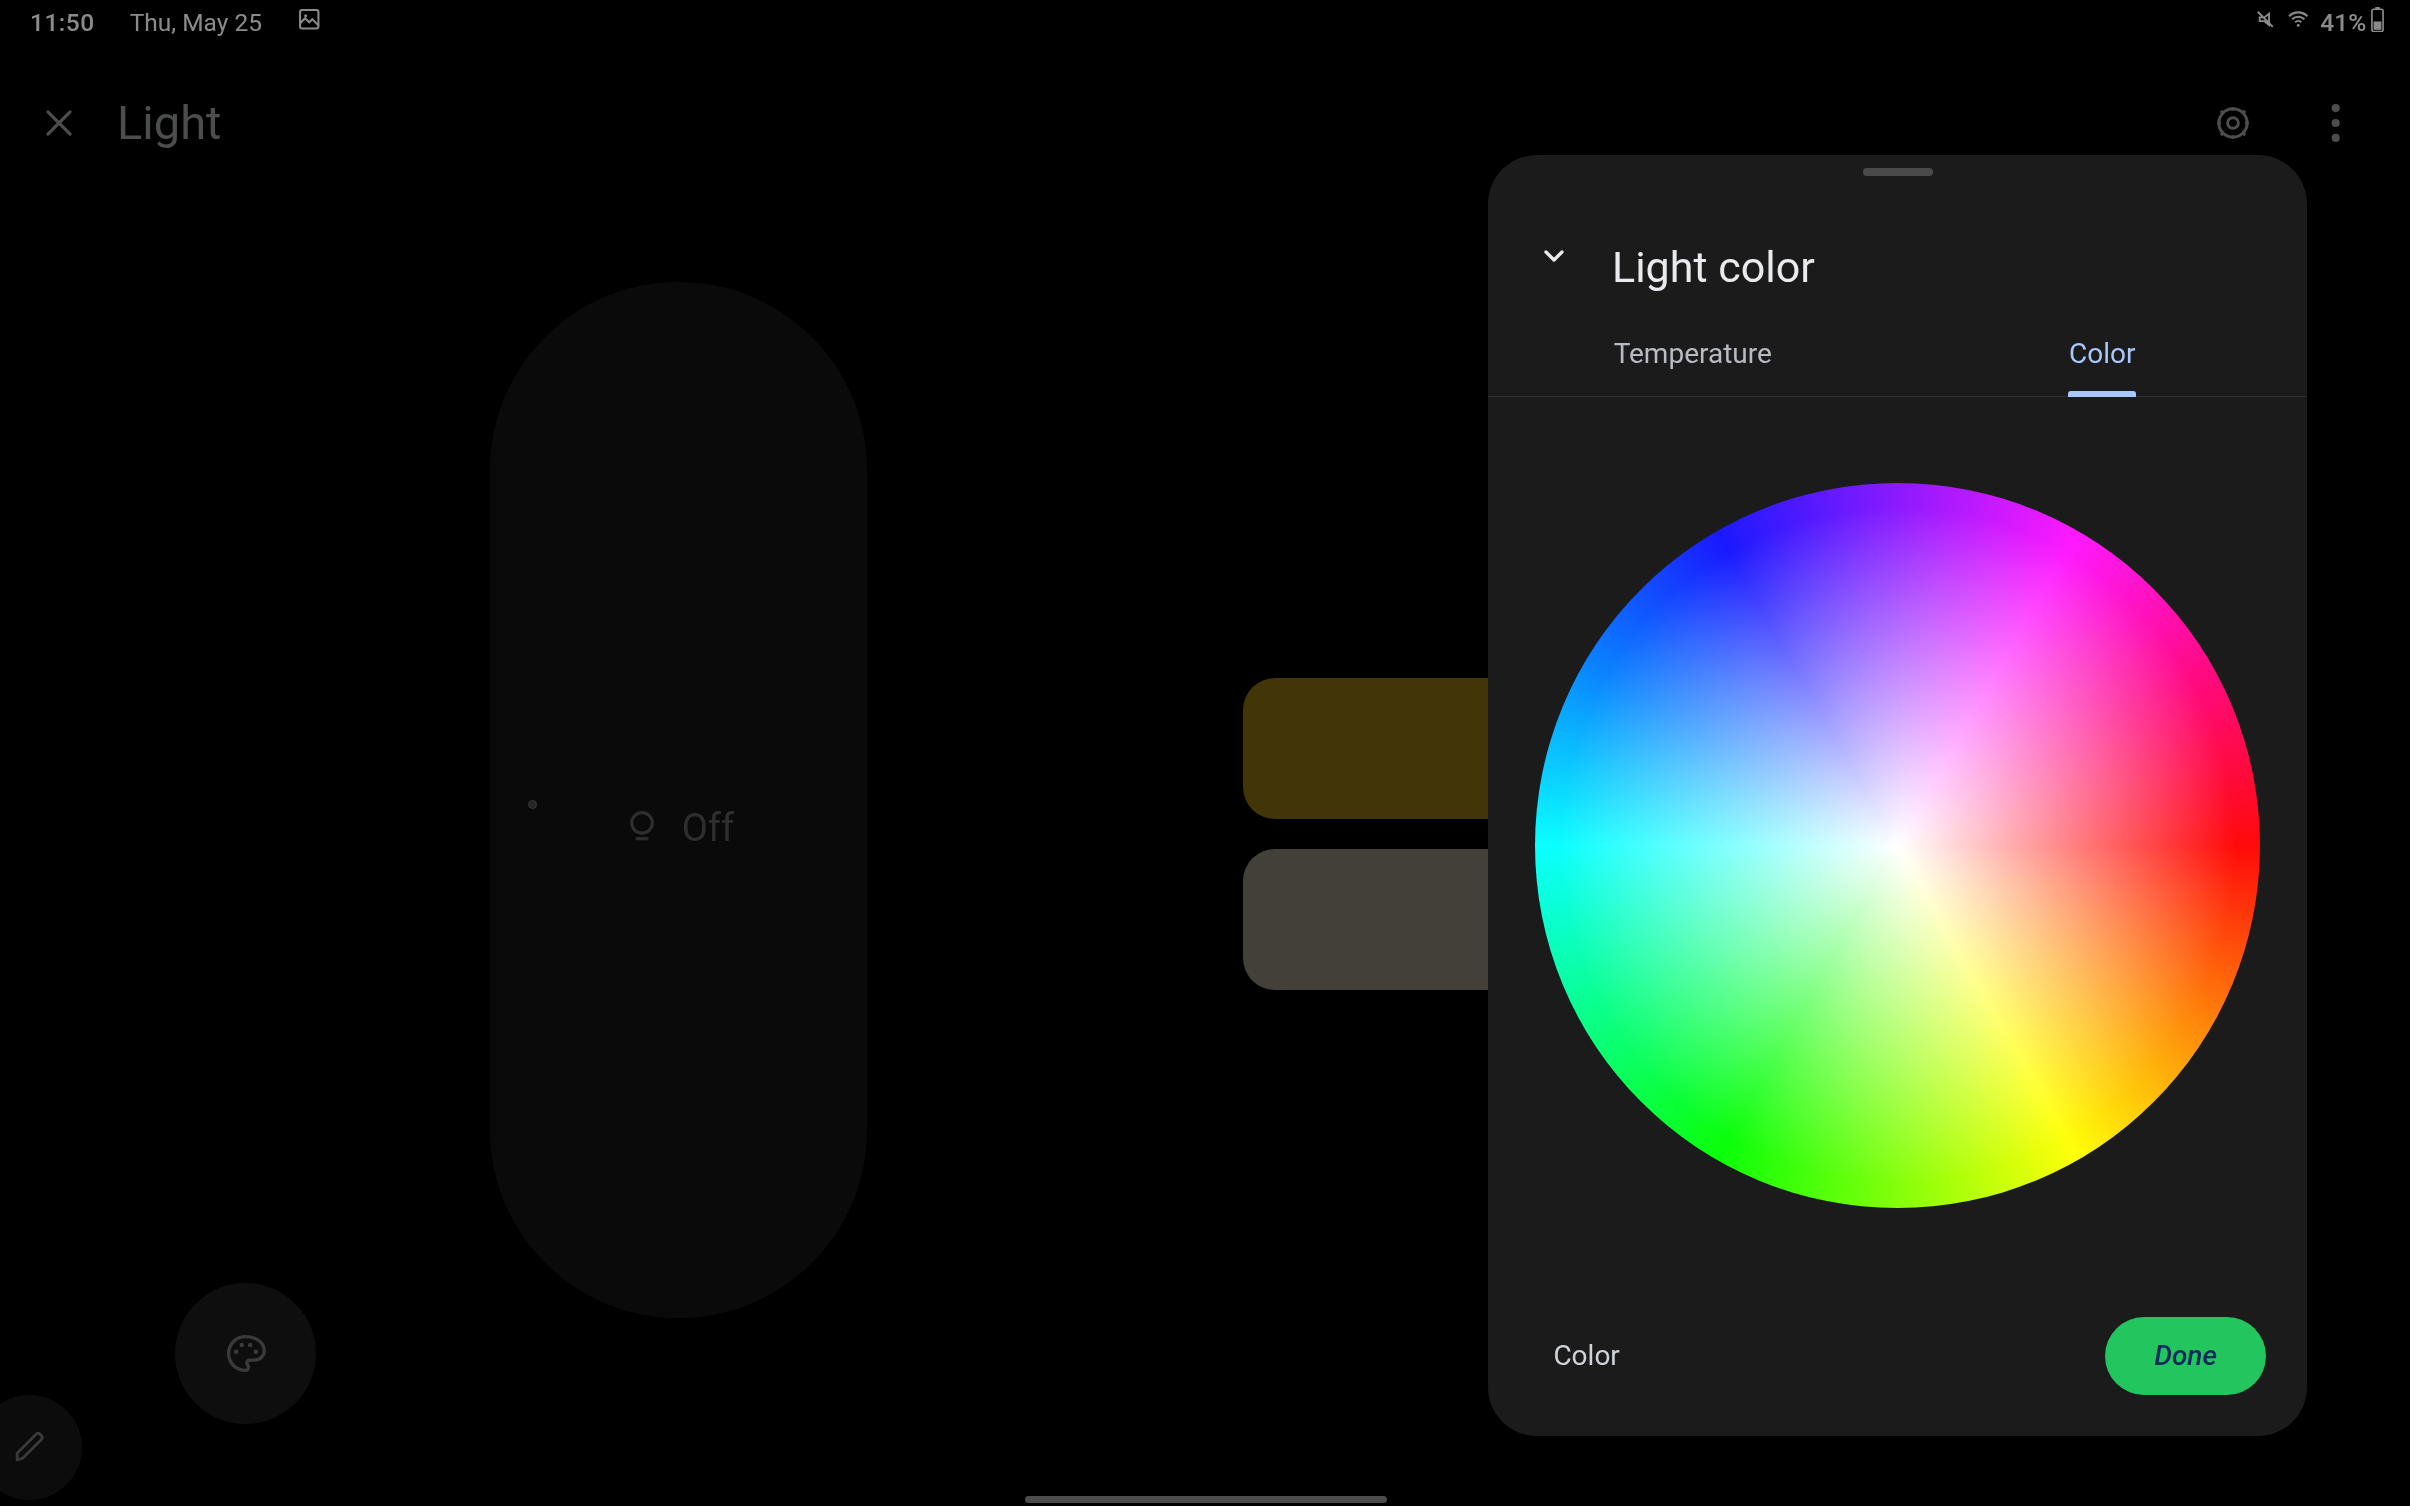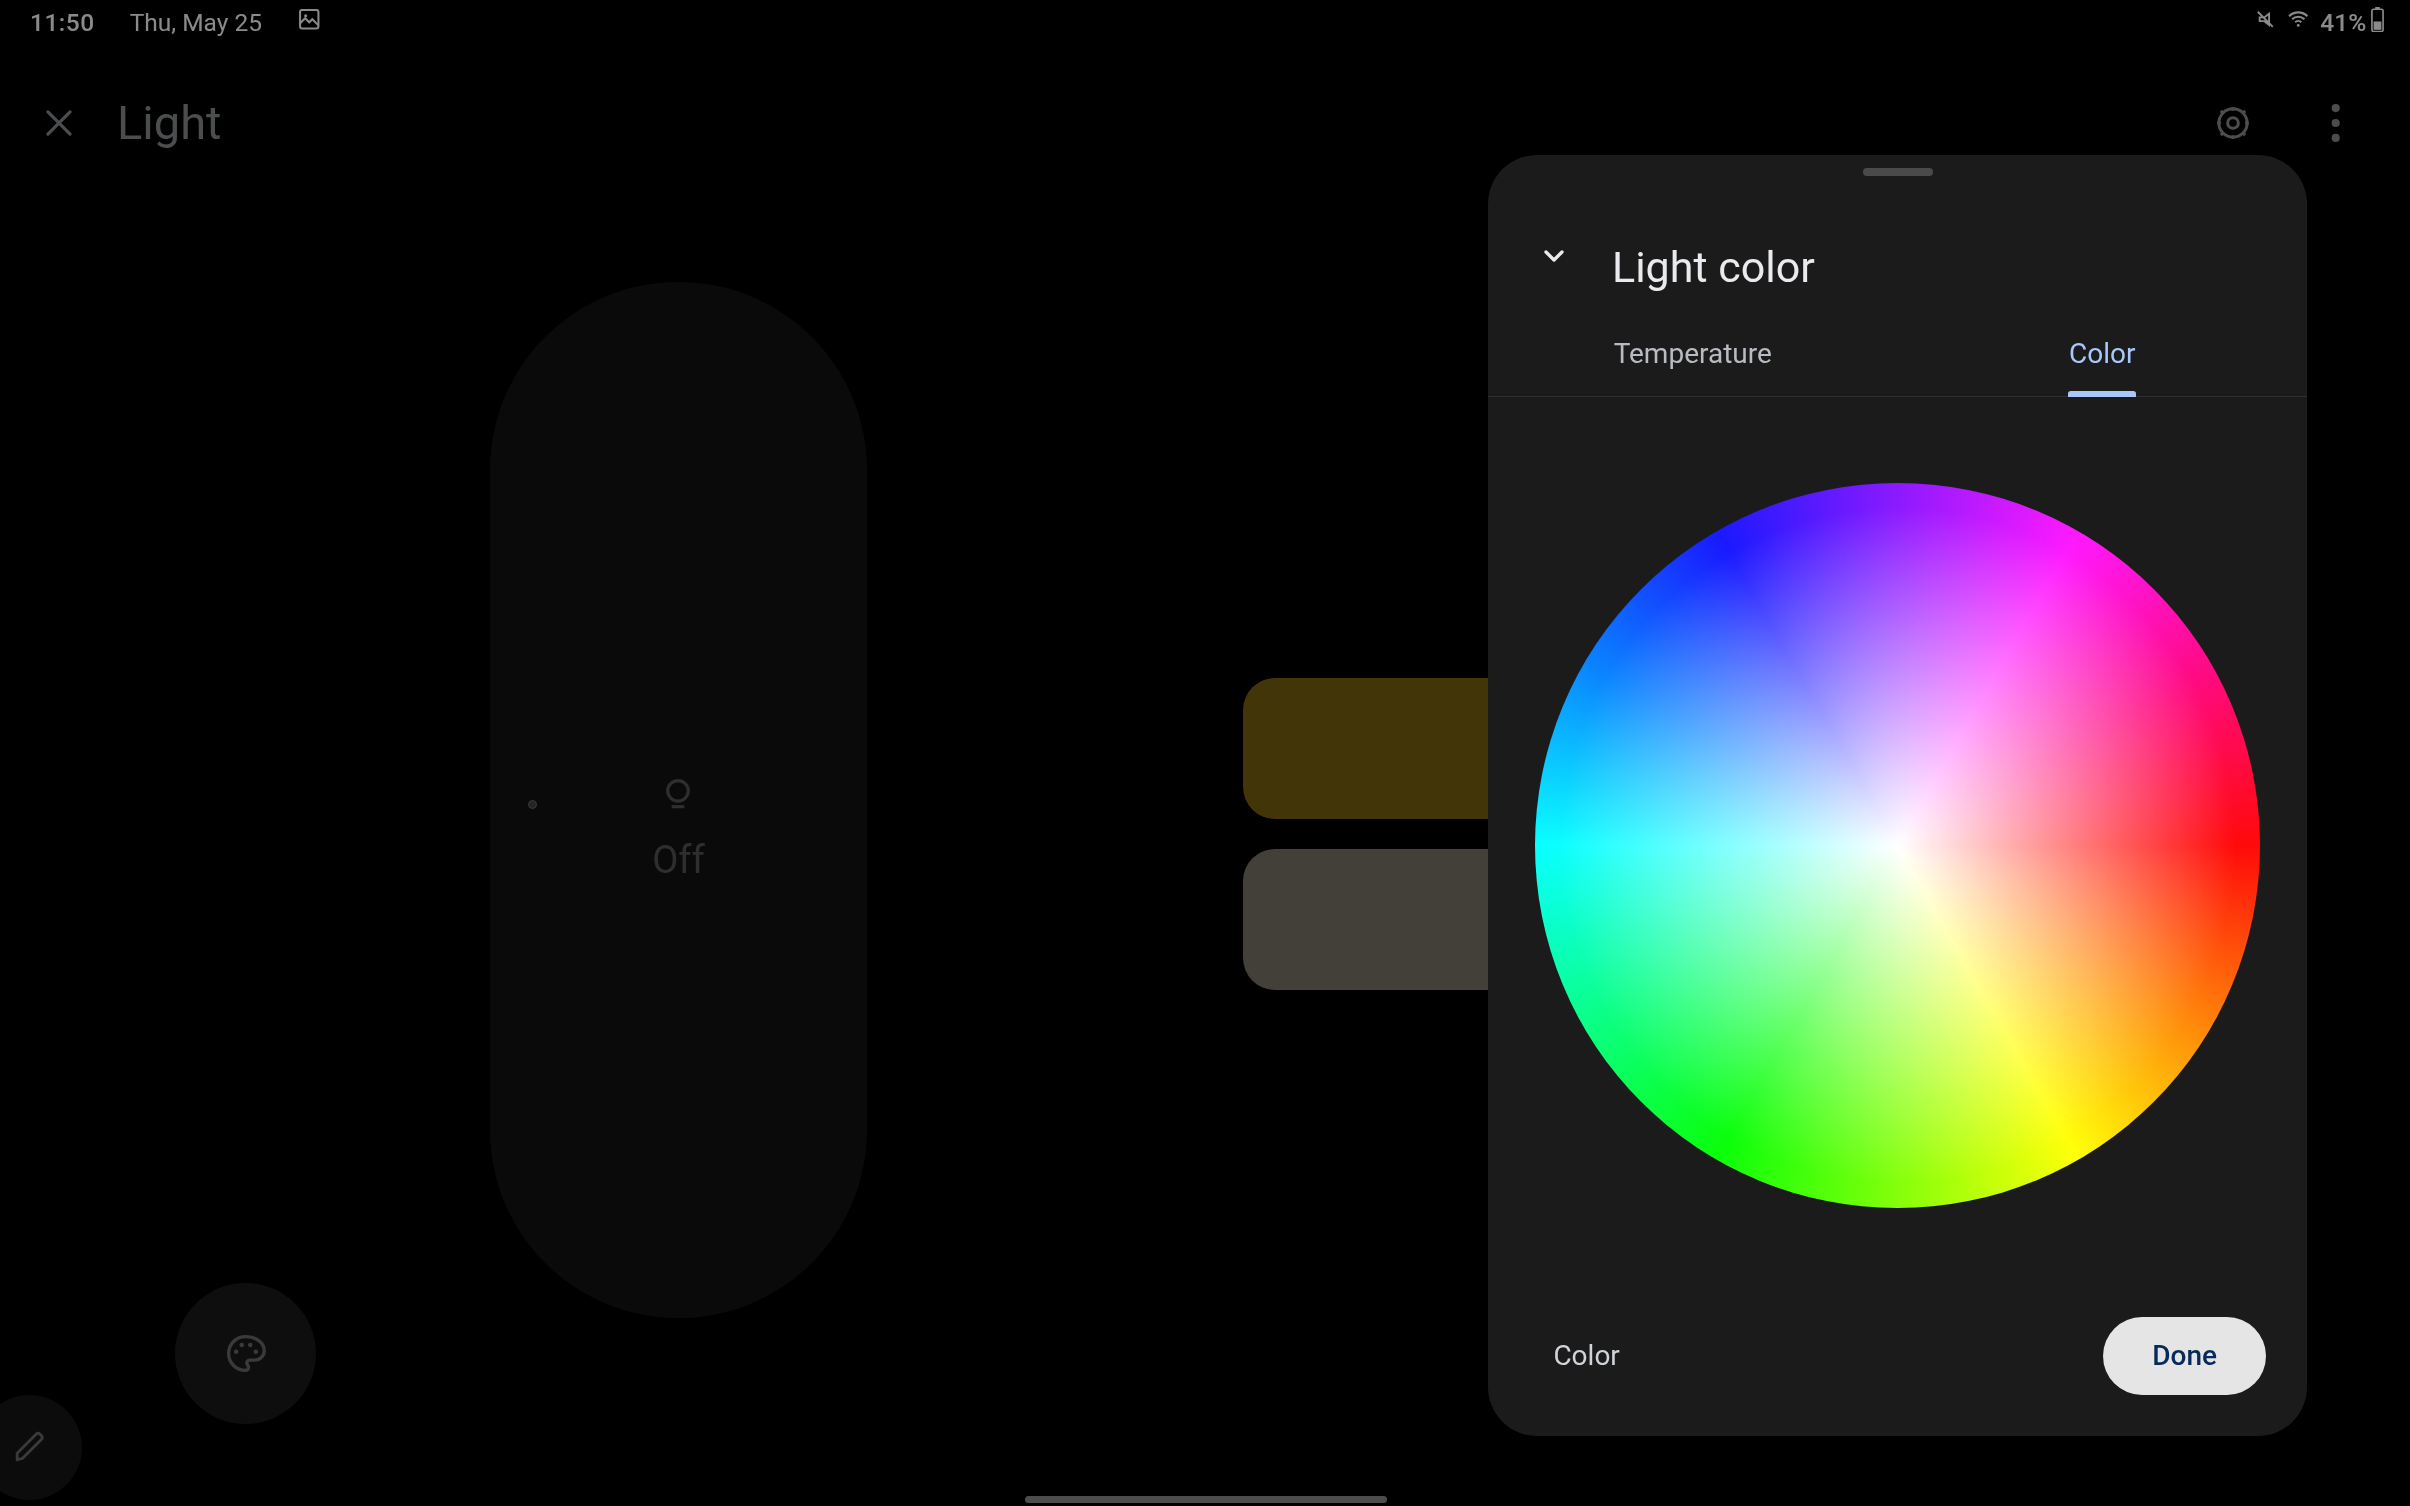--- a/index.html
+++ b/index.html
@@ -71,21 +71,20 @@
       height: 1036px;
       border-radius: 188px;
       background: #131313;
       display: flex;
       align-items: center;
       justify-content: center;
       flex-direction: column;
     }
     .slider-inner {
       display: flex;
-      flex-direction: column;
       align-items: center;
       gap: 21px;
       margin-top: 56px;
     }
     .light-off-label {
       font-size: 38px;
       color: #565656;
     }
     .dot-indicator {
       position: absolute;
@@ -217,27 +216,28 @@
       justify-content: space-between;
       padding: 22.6px 41px 41px 56px;
     }
     .btn-text {
       font-size: 28px;
       color: #d0d4d9;
       padding: 17px 9.4px;
       cursor: pointer;
     }
     .btn-pill {
-      background: #e5e5e5;
+      background: #22c55e;
       color: #062a5c;
       font-size: 28px;
       font-weight: 500;
       padding: 22.6px 49px;
       border-radius: 40px;
       cursor: pointer;
+      font-style: italic;
     }
 
     
     .fab {
       position: absolute;
       width: 141px;
       height: 141px;
       border-radius: 50%;
       display: flex;
       align-items: center;

